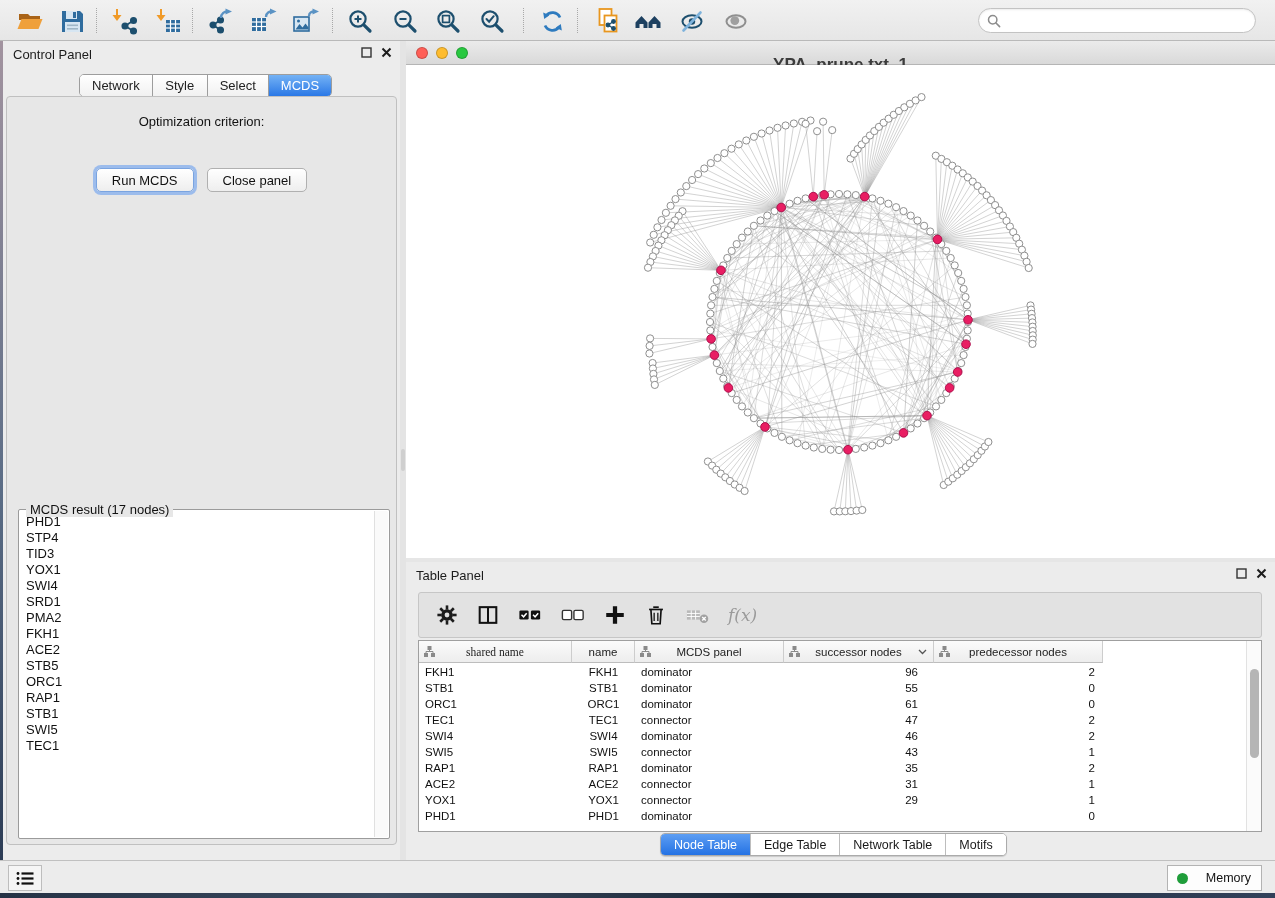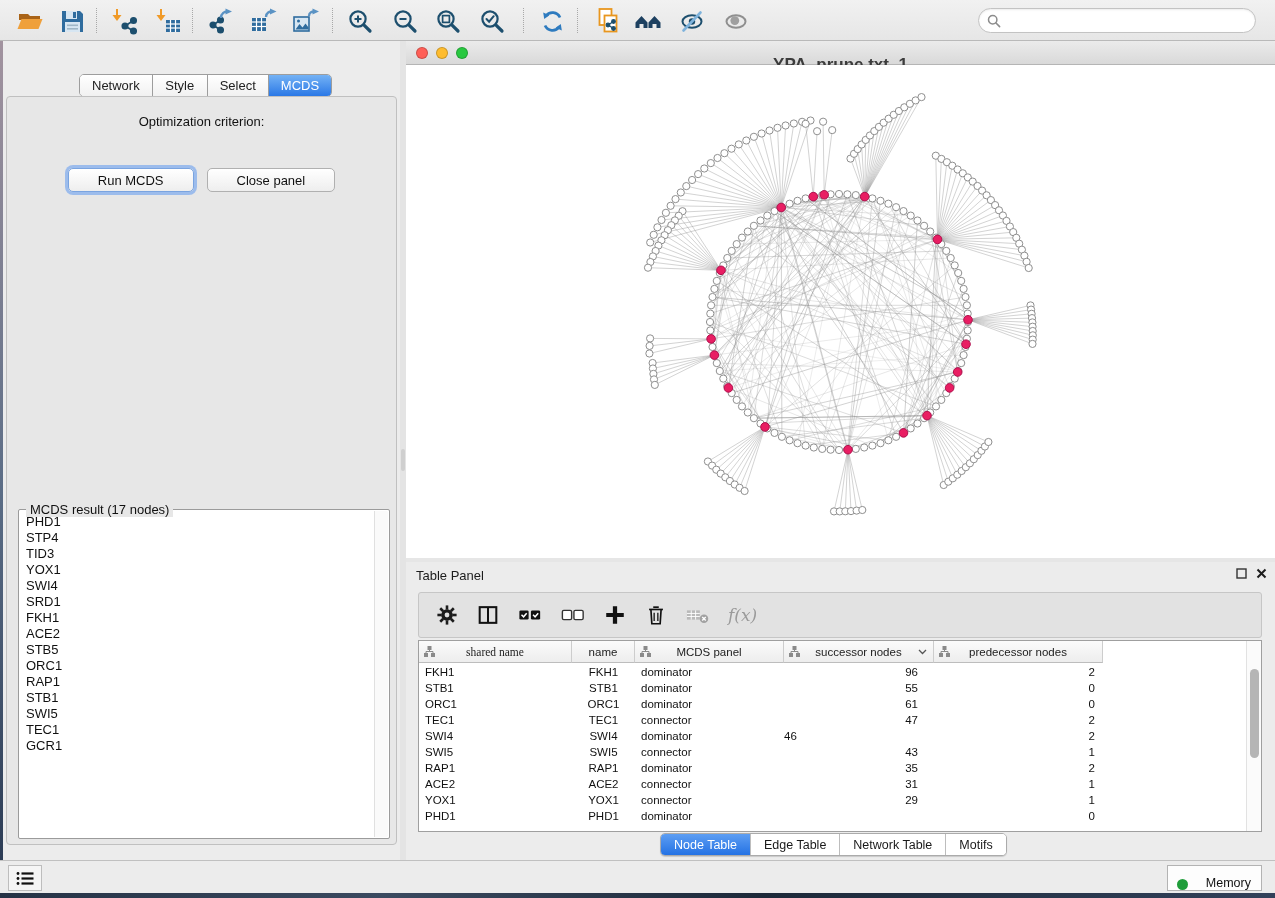--- a/index.html
+++ b/index.html
@@ -37,21 +37,21 @@
   .cp-tab.selected { background:linear-gradient(#74b2f5,#2a78e6); color:#fff; }
   .cp-content { position:absolute; left:3px; top:55px; width:391px; height:749px; background:#e7e7e7;
     border:1px solid #c0c0c0; border-radius:4px; }
   .opt-label { position:absolute; left:0; right:0; top:17px; text-align:center; font-size:13px; color:#111; }
   .combo { position:absolute; left:42px; top:37px; width:312px; height:24px; background:#fff;
     border:1px solid #b2b2b2; border-radius:5px; display:flex; align-items:center; font-size:13px; color:#111; }
   .combo-text { flex:1; padding-left:9px; white-space:nowrap; overflow:hidden; }
   .combo-stepper { width:20px; height:22px; margin-right:1px; border-radius:4px;
     background:linear-gradient(#6aa6f3,#2a6ee4); display:flex; align-items:center; justify-content:center; }
   .btn-row { position:absolute; left:0; right:0; top:71px; display:flex; justify-content:center; gap:13px; }
-  .mac-btn { height:24px; padding:0 29px; font-size:13px; color:#111; font-family:inherit;
+  .mac-btn { height:24px; padding:0 15px; font-size:13px; color:#111; font-family:inherit;
     background:linear-gradient(#ffffff,#eeeeee); border:1px solid #b0b0b0; border-radius:5px; }
   .mac-btn.focused { box-shadow:0 0 0 3px rgba(106,160,240,.6); border-color:#7aa4e0; }
   .groupbox { position:absolute; left:11px; top:412px; width:372px; height:330px;
     border:1px solid #9b9b9b; border-radius:2px; background:#fff; }
   .groupbox-title { position:absolute; left:7px; top:-8px; background:#e7e7e7; padding:0 4px;
     font-size:13px; color:#111; }
   .result-list { position:absolute; left:2px; top:4px; right:16px; bottom:2px; overflow:hidden; }
   .result-item { font-size:13px; color:#111; line-height:16px; padding-left:5px; }
   .result-scroll { position:absolute; right:1px; top:1px; bottom:1px; width:14px; background:#fafafa;
     border-left:1px solid #e0e0e0; border-radius:0 2px 2px 0; }
@@ -97,21 +97,21 @@
     background:#fff; border-right:1px solid #bdbdbd; }
   .tp-tab:last-child { border-right:none; }
   .tp-tab.selected { background:linear-gradient(#5d9ef3,#2472e4); color:#fff; }
 
   
   .status-bar { position:absolute; left:0; top:860px; width:1275px; height:33px; background:#ececec;
     border-top:1px solid #c0c0c0; }
   .list-btn { position:absolute; left:8px; top:4px; width:34px; height:26px; background:#f5f5f5;
     border:1px solid #bdbdbd; display:flex; align-items:center; justify-content:center; }
   .memory-btn { position:absolute; right:13px; top:4px; height:26px; padding:0 10px 0 9px; background:#fdfdfd;
-    border:1px solid #b3b3b3; display:flex; align-items:flex-end; gap:18px; font-size:12.5px; color:#111; }
+    border:1px solid #b3b3b3; display:flex; align-items:center; gap:18px; font-size:12.5px; color:#111; }
   .memory-dot { width:11px; height:11px; border-radius:50%; }
   .desktop-strip { position:absolute; left:0; top:893px; width:1275px; height:5px;
     background:linear-gradient(90deg,#253245,#3b4a60 30%,#1d2939 60%,#32415a); }
 </style>
 </head>
 <body>
 
 <div class="screen">
 
   <div class="toolbar">
@@ -270,20 +270,31 @@
         <line x1="9" y1="9" x2="12.6" y2="12.6" stroke="#8c8c8c" stroke-width="1.6" stroke-linecap="round"></line>
       </svg>
       <input type="text" placeholder="" style="">
     </div>
   </div>
 
   <div class="main">
     <div class="desktop-sliver"></div>
 
     <div class="control-panel">
+      <div class="panel-header">
+        <span>Control Panel</span>
+        <span class="ph-btns">
+          <svg width="11" height="11" viewBox="0 0 11 11">
+            <rect x="1" y="1" width="9" height="9" fill="none" stroke="#333" stroke-width="1.4"></rect>
+          </svg>
+          <svg width="11" height="11" viewBox="0 0 11 11">
+            <path d="M1.5 1.5l8 8M9.5 1.5l-8 8" stroke="#1c1c1c" stroke-width="2"></path>
+          </svg>
+        </span>
+      </div>
       <div class="cp-tabs" id="cp-tabs">
           <div class="cp-tab">Network</div>
           <div class="cp-tab">Style</div>
           <div class="cp-tab">Select</div>
           <div class="cp-tab selected">MCDS</div>
         </div>
       <div class="cp-content">
         <div class="opt-label">Optimization criterion:</div>
         <div class="btn-row">
           <button class="mac-btn focused">Run MCDS</button>
@@ -291,29 +302,29 @@
         </div>
         <div class="groupbox">
           <span class="groupbox-title">MCDS result (17 nodes)</span>
           <div class="result-list" id="result-list">
               <div class="result-item">PHD1</div>
               <div class="result-item">STP4</div>
               <div class="result-item">TID3</div>
               <div class="result-item">YOX1</div>
               <div class="result-item">SWI4</div>
               <div class="result-item">SRD1</div>
+              <div class="result-item">PMA2</div>
               <div class="result-item">FKH1</div>
               <div class="result-item">ACE2</div>
               <div class="result-item">STB5</div>
               <div class="result-item">ORC1</div>
               <div class="result-item">RAP1</div>
               <div class="result-item">STB1</div>
               <div class="result-item">SWI5</div>
               <div class="result-item">TEC1</div>
-              <div class="result-item">GCR1</div>
             </div>
           <div class="result-scroll"></div>
         </div>
       </div>
     </div>
 
     <div class="splitter">
       <div class="splitter-handle"></div>
     </div>
 
@@ -1037,21 +1048,21 @@
                 <div class="td" style="width: 153px; text-align: left; padding-left: 6px;">TEC1</div>
                 <div class="td" style="width: 63px; text-align: center;">TEC1</div>
                 <div class="td" style="width: 149px; text-align: left; padding-left: 6px;">connector</div>
                 <div class="td" style="width: 150px; text-align: right; padding-right: 16px;">47</div>
                 <div class="td" style="width: 169px; text-align: right; padding-right: 8px;">2</div>
               </div>
               <div class="tr">
                 <div class="td" style="width: 153px; text-align: left; padding-left: 6px;">SWI4</div>
                 <div class="td" style="width: 63px; text-align: center;">SWI4</div>
                 <div class="td" style="width: 149px; text-align: left; padding-left: 6px;">dominator</div>
-                <div class="td" style="width: 150px; padding-right: 16px;">46</div>
+                <div class="td" style="width: 150px; text-align: right; padding-right: 16px;">46</div>
                 <div class="td" style="width: 169px; text-align: right; padding-right: 8px;">2</div>
               </div>
               <div class="tr">
                 <div class="td" style="width: 153px; text-align: left; padding-left: 6px;">SWI5</div>
                 <div class="td" style="width: 63px; text-align: center;">SWI5</div>
                 <div class="td" style="width: 149px; text-align: left; padding-left: 6px;">connector</div>
                 <div class="td" style="width: 150px; text-align: right; padding-right: 16px;">43</div>
                 <div class="td" style="width: 169px; text-align: right; padding-right: 8px;">1</div>
               </div>
               <div class="tr">

